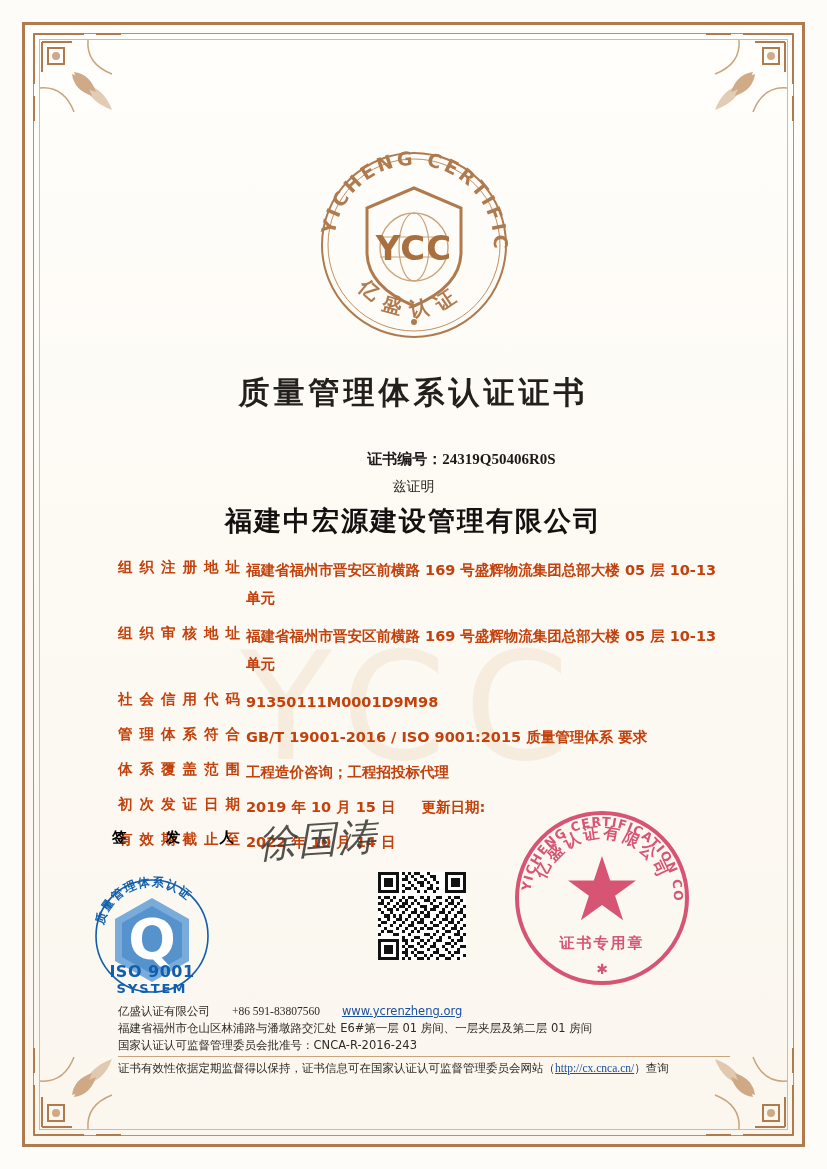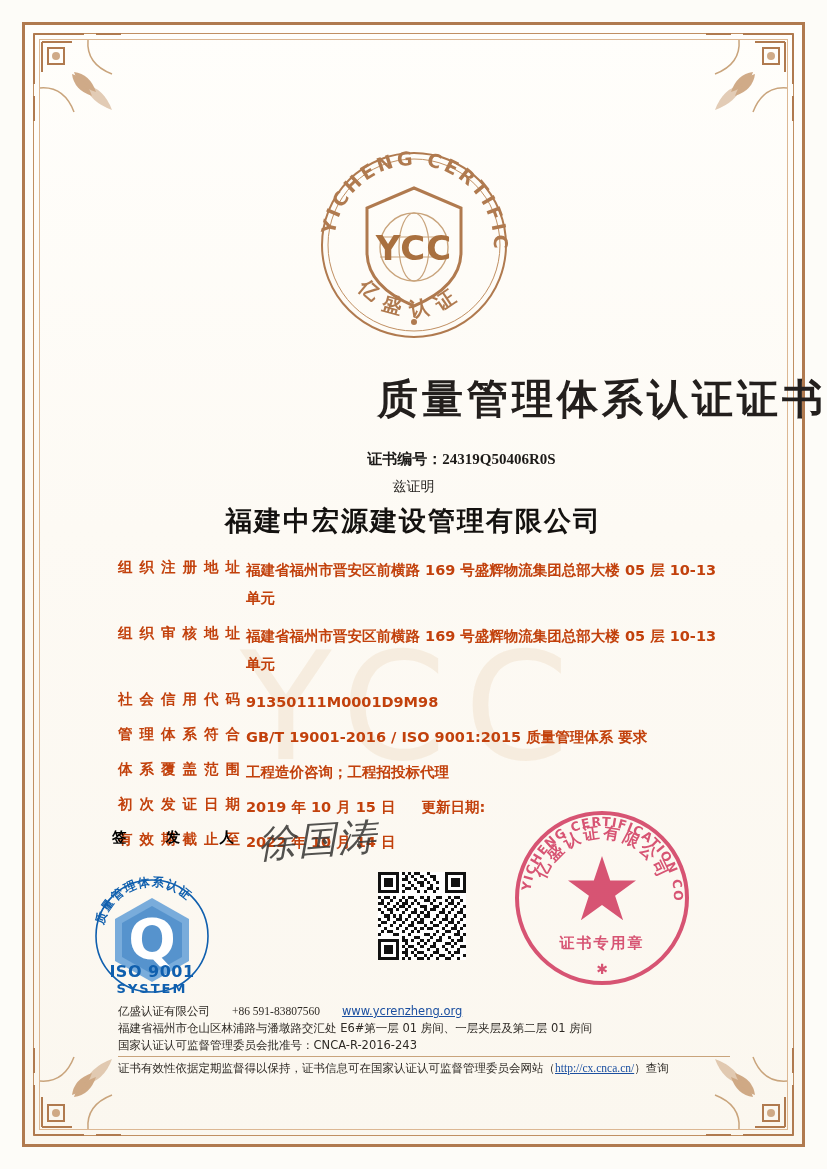--- a/index.html
+++ b/index.html
@@ -73,24 +73,24 @@
     transform: translateX(-50%);
     width: 210px;
     height: 210px;
   }
 
   
   .cert-title {
     position: absolute;
     top: 372px;
     width: 100%;
-    text-align: right;
+    text-align: center;
     font-family: "DejaVu Sans", sans-serif;
     font-weight: bold;
-    font-size: 41px;
+    font-size: 31px;
     letter-spacing: 4px;
     color: #231f1d;
   }
   .cert-no {
     position: absolute;
     top: 450px;
     width: 100%;
     text-align: center;
     font-size: 15px;
     font-weight: bold;

